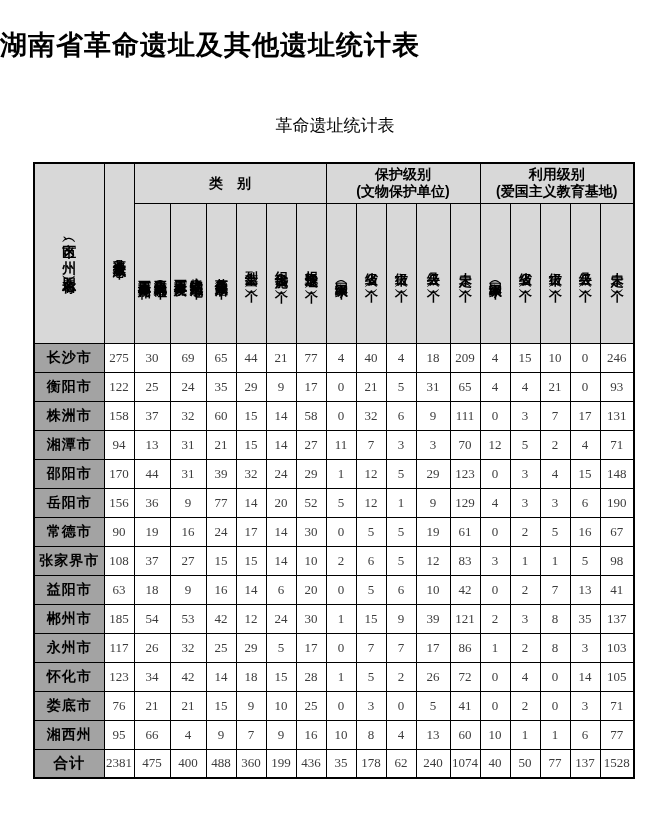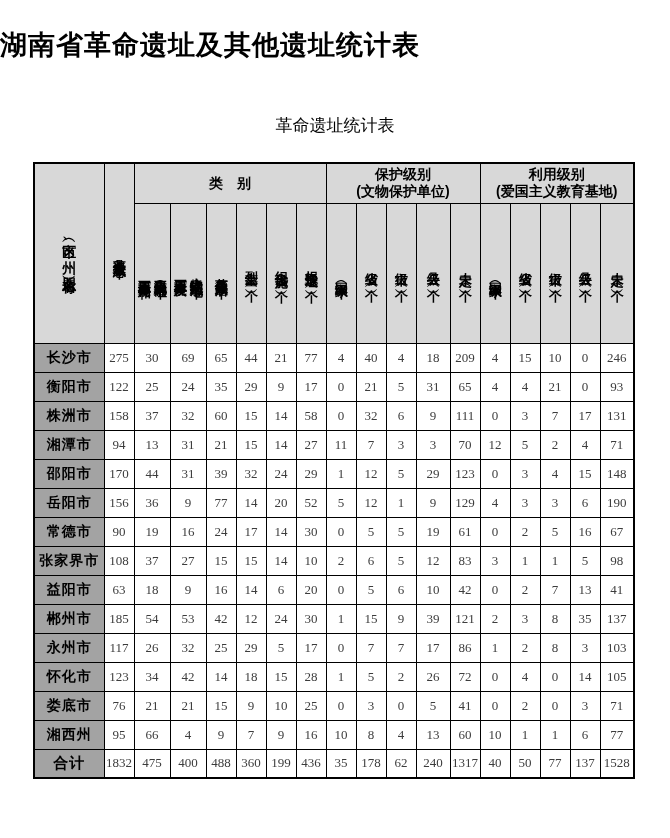--- a/index.html
+++ b/index.html
@@ -419,32 +419,32 @@
         <td>13</td>
         <td>60</td>
         <td>10</td>
         <td>1</td>
         <td>1</td>
         <td>6</td>
         <td>77</td>
       </tr>
       <tr class="total-row">
         <th class="rowlabel">合计</th>
-        <td>1832</td>
+        <td>2381</td>
         <td>475</td>
         <td>400</td>
         <td>488</td>
         <td>360</td>
         <td>199</td>
         <td>436</td>
         <td>35</td>
         <td>178</td>
         <td>62</td>
         <td>240</td>
-        <td>1317</td>
+        <td>1074</td>
         <td>40</td>
         <td>50</td>
         <td>77</td>
         <td>137</td>
         <td>1528</td>
       </tr>
     </tbody>
 </table>
 
 </body></html>

